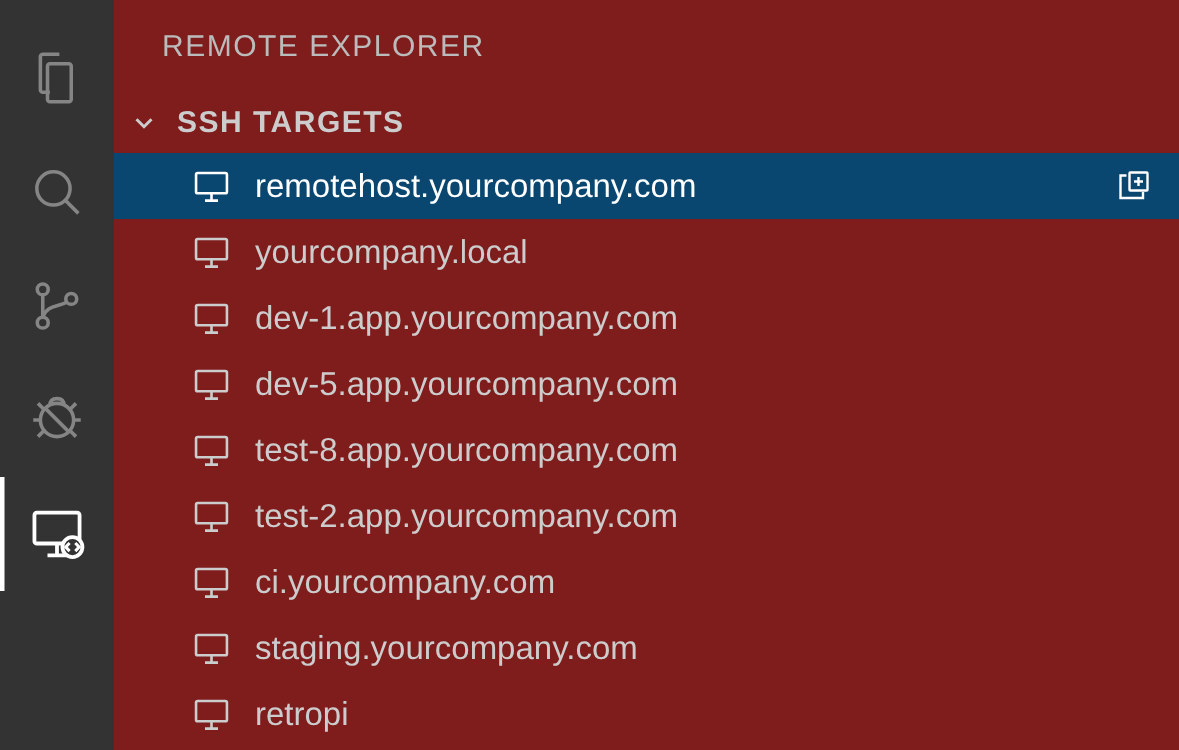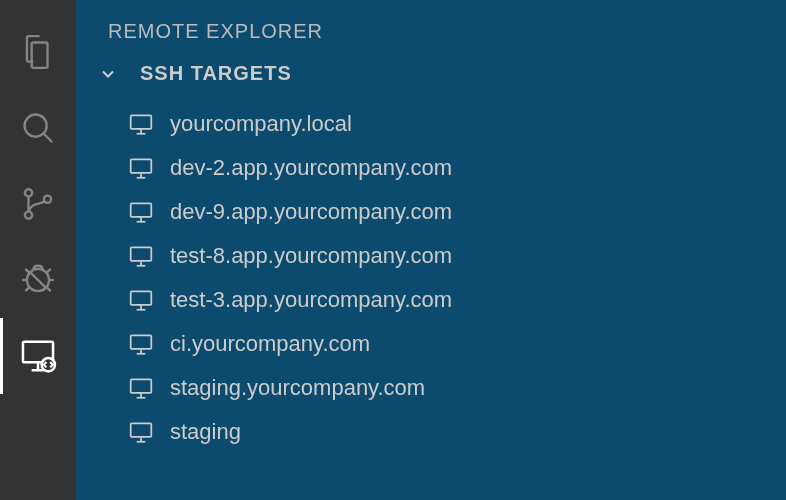--- a/index.html
+++ b/index.html
@@ -38,40 +38,41 @@
     left: 0;
     top: 0;
     bottom: 0;
     width: 3px;
     background: #ffffff;
   }
   .activity-item svg { width: 38px; height: 38px; }
   .sidebar {
     flex: 1;
     height: 100%;
-    background: #0c4a6e;
+    background: #7f1d1d;
     display: flex;
     flex-direction: column;
   }
   .sidebar-title {
     height: 62px;
     display: flex;
     align-items: center;
     padding-left: 32px;
     font-size: 20px;
     letter-spacing: 1px;
     color: #bbbbbb;
     font-weight: 400;
   }
   .section-header {
     height: 40px;
     display: flex;
-    padding-left: 20px;
+    align-items: center;
+    padding-left: 8px;
     cursor: pointer;
-    gap: 20px;
+    gap: 10px;
   }
   .section-header .chev { width: 24px; height: 24px; display:flex; align-items:center; justify-content:center; color:#cccccc; }
   .section-header .label {
     font-size: 20px;
     font-weight: 700;
     letter-spacing: 1px;
     color: #cccccc;
   }
   .tree {
     display: flex;
@@ -166,69 +167,87 @@
   </div>
   <div class="section-header">
     <span class="chev">
       <svg viewBox="0 0 16 16" width="20" height="20" fill="none" stroke="currentColor" stroke-width="1.6">
           <path d="M4 6l4 4 4-4"></path>
         </svg>
     </span>
     <span class="label">SSH TARGETS</span>
   </div>
   <div class="tree" id="tree">
+      <div class="tree-item selected">
+        <span class="host-icon">
+          <svg viewBox="0 0 24 24" width="26" height="26" fill="none" stroke="currentColor" stroke-width="1.6">
+  <rect x="2.5" y="4" width="19" height="12.5" rx="1"></rect>
+  <line x1="8" y1="21" x2="16" y2="21"></line>
+  <line x1="12" y1="16.5" x2="12" y2="21"></line>
+</svg>
+        </span>
+        <span class="host-label">remotehost.yourcompany.com</span>
+        <span class="action">
+          <svg viewBox="0 0 24 24" width="24" height="24" fill="none" stroke="currentColor" stroke-width="1.6">
+  <path d="M8 5H4v15h15v-4"></path>
+  <rect x="10" y="3" width="12" height="12" rx="0.5"></rect>
+  <line x1="16" y1="6" x2="16" y2="12"></line>
+  <line x1="13" y1="9" x2="19" y2="9"></line>
+</svg>
+        </span>
+      </div>
       <div class="tree-item">
         <span class="host-icon">
           <svg viewBox="0 0 24 24" width="26" height="26" fill="none" stroke="currentColor" stroke-width="1.6">
   <rect x="2.5" y="4" width="19" height="12.5" rx="1"></rect>
   <line x1="8" y1="21" x2="16" y2="21"></line>
   <line x1="12" y1="16.5" x2="12" y2="21"></line>
 </svg>
         </span>
         <span class="host-label">yourcompany.local</span>
       </div>
       <div class="tree-item">
         <span class="host-icon">
           <svg viewBox="0 0 24 24" width="26" height="26" fill="none" stroke="currentColor" stroke-width="1.6">
   <rect x="2.5" y="4" width="19" height="12.5" rx="1"></rect>
   <line x1="8" y1="21" x2="16" y2="21"></line>
   <line x1="12" y1="16.5" x2="12" y2="21"></line>
 </svg>
         </span>
-        <span class="host-label">dev-2.app.yourcompany.com</span>
-      </div>
-      <div class="tree-item">
-        <span class="host-icon">
-          <svg viewBox="0 0 24 24" width="26" height="26" fill="none" stroke="currentColor" stroke-width="1.6">
-  <rect x="2.5" y="4" width="19" height="12.5" rx="1"></rect>
-  <line x1="8" y1="21" x2="16" y2="21"></line>
-  <line x1="12" y1="16.5" x2="12" y2="21"></line>
-</svg>
-        </span>
-        <span class="host-label">dev-9.app.yourcompany.com</span>
+        <span class="host-label">dev-1.app.yourcompany.com</span>
+      </div>
+      <div class="tree-item">
+        <span class="host-icon">
+          <svg viewBox="0 0 24 24" width="26" height="26" fill="none" stroke="currentColor" stroke-width="1.6">
+  <rect x="2.5" y="4" width="19" height="12.5" rx="1"></rect>
+  <line x1="8" y1="21" x2="16" y2="21"></line>
+  <line x1="12" y1="16.5" x2="12" y2="21"></line>
+</svg>
+        </span>
+        <span class="host-label">dev-5.app.yourcompany.com</span>
       </div>
       <div class="tree-item">
         <span class="host-icon">
           <svg viewBox="0 0 24 24" width="26" height="26" fill="none" stroke="currentColor" stroke-width="1.6">
   <rect x="2.5" y="4" width="19" height="12.5" rx="1"></rect>
   <line x1="8" y1="21" x2="16" y2="21"></line>
   <line x1="12" y1="16.5" x2="12" y2="21"></line>
 </svg>
         </span>
         <span class="host-label">test-8.app.yourcompany.com</span>
       </div>
       <div class="tree-item">
         <span class="host-icon">
           <svg viewBox="0 0 24 24" width="26" height="26" fill="none" stroke="currentColor" stroke-width="1.6">
   <rect x="2.5" y="4" width="19" height="12.5" rx="1"></rect>
   <line x1="8" y1="21" x2="16" y2="21"></line>
   <line x1="12" y1="16.5" x2="12" y2="21"></line>
 </svg>
         </span>
-        <span class="host-label">test-3.app.yourcompany.com</span>
+        <span class="host-label">test-2.app.yourcompany.com</span>
       </div>
       <div class="tree-item">
         <span class="host-icon">
           <svg viewBox="0 0 24 24" width="26" height="26" fill="none" stroke="currentColor" stroke-width="1.6">
   <rect x="2.5" y="4" width="19" height="12.5" rx="1"></rect>
   <line x1="8" y1="21" x2="16" y2="21"></line>
   <line x1="12" y1="16.5" x2="12" y2="21"></line>
 </svg>
         </span>
         <span class="host-label">ci.yourcompany.com</span>
@@ -244,16 +263,16 @@
         <span class="host-label">staging.yourcompany.com</span>
       </div>
       <div class="tree-item">
         <span class="host-icon">
           <svg viewBox="0 0 24 24" width="26" height="26" fill="none" stroke="currentColor" stroke-width="1.6">
   <rect x="2.5" y="4" width="19" height="12.5" rx="1"></rect>
   <line x1="8" y1="21" x2="16" y2="21"></line>
   <line x1="12" y1="16.5" x2="12" y2="21"></line>
 </svg>
         </span>
-        <span class="host-label">staging</span>
+        <span class="host-label">retropi</span>
       </div>
     </div>
 </div>
 
 </body></html>

